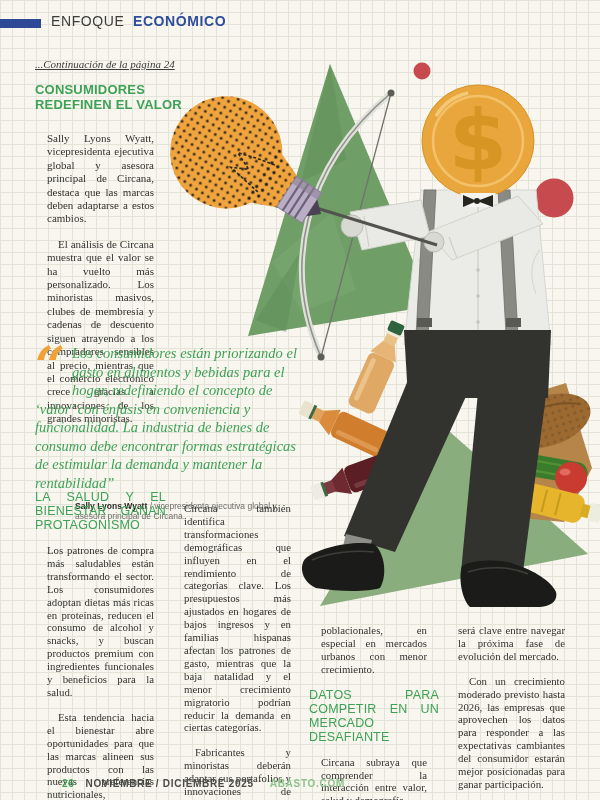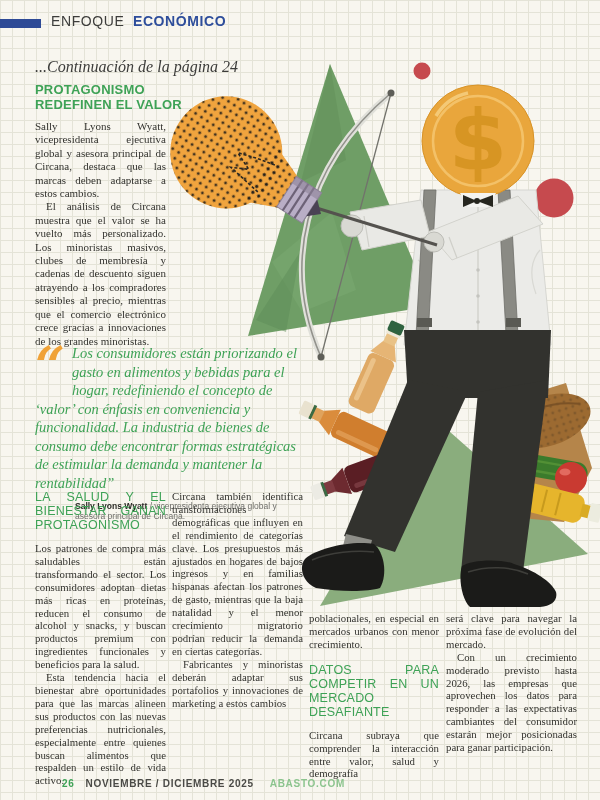--- a/index.html
+++ b/index.html
@@ -11,27 +11,27 @@
       linear-gradient(90deg,#e4e3d7 1px, transparent 1px);
     background-size:12px 12px;
     font-family:"Liberation Serif",serif;color:#33332f;
   }
   .abs{position:absolute;}
   
   .kicker-bar{left:0;top:19px;width:41px;height:9px;background:#2e4a96;}
   .kicker{left:51px;top:13px;font-family:"Liberation Sans",sans-serif;font-size:14px;letter-spacing:.6px;color:#3d3d3b;}
   .kicker .accent{color:#2d4d9b;font-weight:bold;margin-left:4px;text-align:right;}
   
-  .continuation{left:35px;top:58px;font-style:italic;font-size:16px;color:#3c3c3a;}
+  .continuation{left:35px;top:58px;font-style:italic;font-size:11px;color:#3c3c3a;text-decoration:underline;}
   
   .headline{left:35px;top:82px;width:160px;font-family:"Liberation Sans",sans-serif;
     font-weight:bold;font-size:13px;line-height:15px;color:#3ea256;letter-spacing:.2px;}
   
   .col{width:131px;font-size:10.8px;line-height:12.9px;text-align:justify;}
-  .col p{margin:0;}
+  .col p{margin:12px;}
   .col p.indent{text-indent:11px;}
   .sec-heading{font-family:"Liberation Sans",sans-serif;font-weight:normal;font-size:12.5px;
     line-height:14px;color:#3ea256;letter-spacing:.2px;margin:0 0 10px 0;}
   #col-intro{left:35px;top:120px;font-size:11px;line-height:13.4px;}
   #col-salud{left:35px;top:490px;}
   #col-demo{left:172px;top:490px;}
   #col-datos{left:309px;top:612px;width:130px;}
   #col-final{left:446px;top:612px;}
   
   .quote{left:35px;top:344px;width:274px;}
@@ -207,21 +207,21 @@
   </svg>
 
   <div class="abs kicker-bar"></div>
   <div class="abs kicker">
     <span>ENFOQUE</span>
     <span class="accent">ECONÓMICO</span>
   </div>
 
   <div class="abs continuation">...Continuación de la página 24</div>
 
-  <h1 class="abs headline" style="margin:0">PROTAGONISMO REDEFINEN EL VALOR</h1>
+  <h1 class="abs headline" style="margin:0">CONSUMIDORES REDEFINEN EL VALOR</h1>
 
   <div class="abs col" id="col-intro">
     <p>Sally Lyons Wyatt, vicepresidenta ejecutiva global y asesora principal de Circana, destaca que las marcas deben adaptarse a estos cambios.</p>
     <p class="indent">El análisis de Circana muestra que el valor se ha vuelto más personalizado. Los minoristas masivos, clubes de membresía y cadenas de descuento siguen atrayendo a los compradores sensibles al precio, mientras que el comercio electrónico crece gracias a innovaciones de los grandes minoristas.</p>
   </div>
 
   <div class="abs quote">
     <div class="quote-text">
       <span class="qmark">“</span>
       <span>Los consumidores están priorizando el gasto en alimentos y bebidas para el hogar, redefiniendo el concepto de ‘valor’ con énfasis en conveniencia y funcionalidad. La industria de bienes de consumo debe encontrar formas estratégicas de estimular la demanda y mantener la rentabilidad”</span>
@@ -242,21 +242,21 @@
     <p class="indent">Fabricantes y minoristas deberán adaptar sus portafolios y innovaciones de marketing a estos cambios</p>
   </div>
 
   <div class="abs col" id="col-datos">
     <p>poblacionales, en especial en mercados urbanos con menor crecimiento.</p>
     <h2 class="sec-heading" style="margin-top:12px">DATOS PARA COMPETIR EN UN MERCADO DESAFIANTE</h2>
     <p>Circana subraya que comprender la interacción entre valor, salud y demografía</p>
   </div>
 
   <div class="abs col" id="col-final">
-    <p>será clave para navegar la próxima fase de evolución del mercado.</p>
+    <p>será clave entre navegar la próxima fase de evolución del mercado.</p>
     <p class="indent">Con un crecimiento moderado previsto hasta 2026, las empresas que aprovechen los datos para responder a las expectativas cambiantes del consumidor estarán mejor posicionadas para ganar participación.</p>
   </div>
 
   <div class="abs footer">
     <span class="page-num">26</span><span>NOVIEMBRE / DICIEMBRE 2025</span><span class="site">ABASTO.COM</span>
   </div>
 
 </div>
 
 </body></html>

